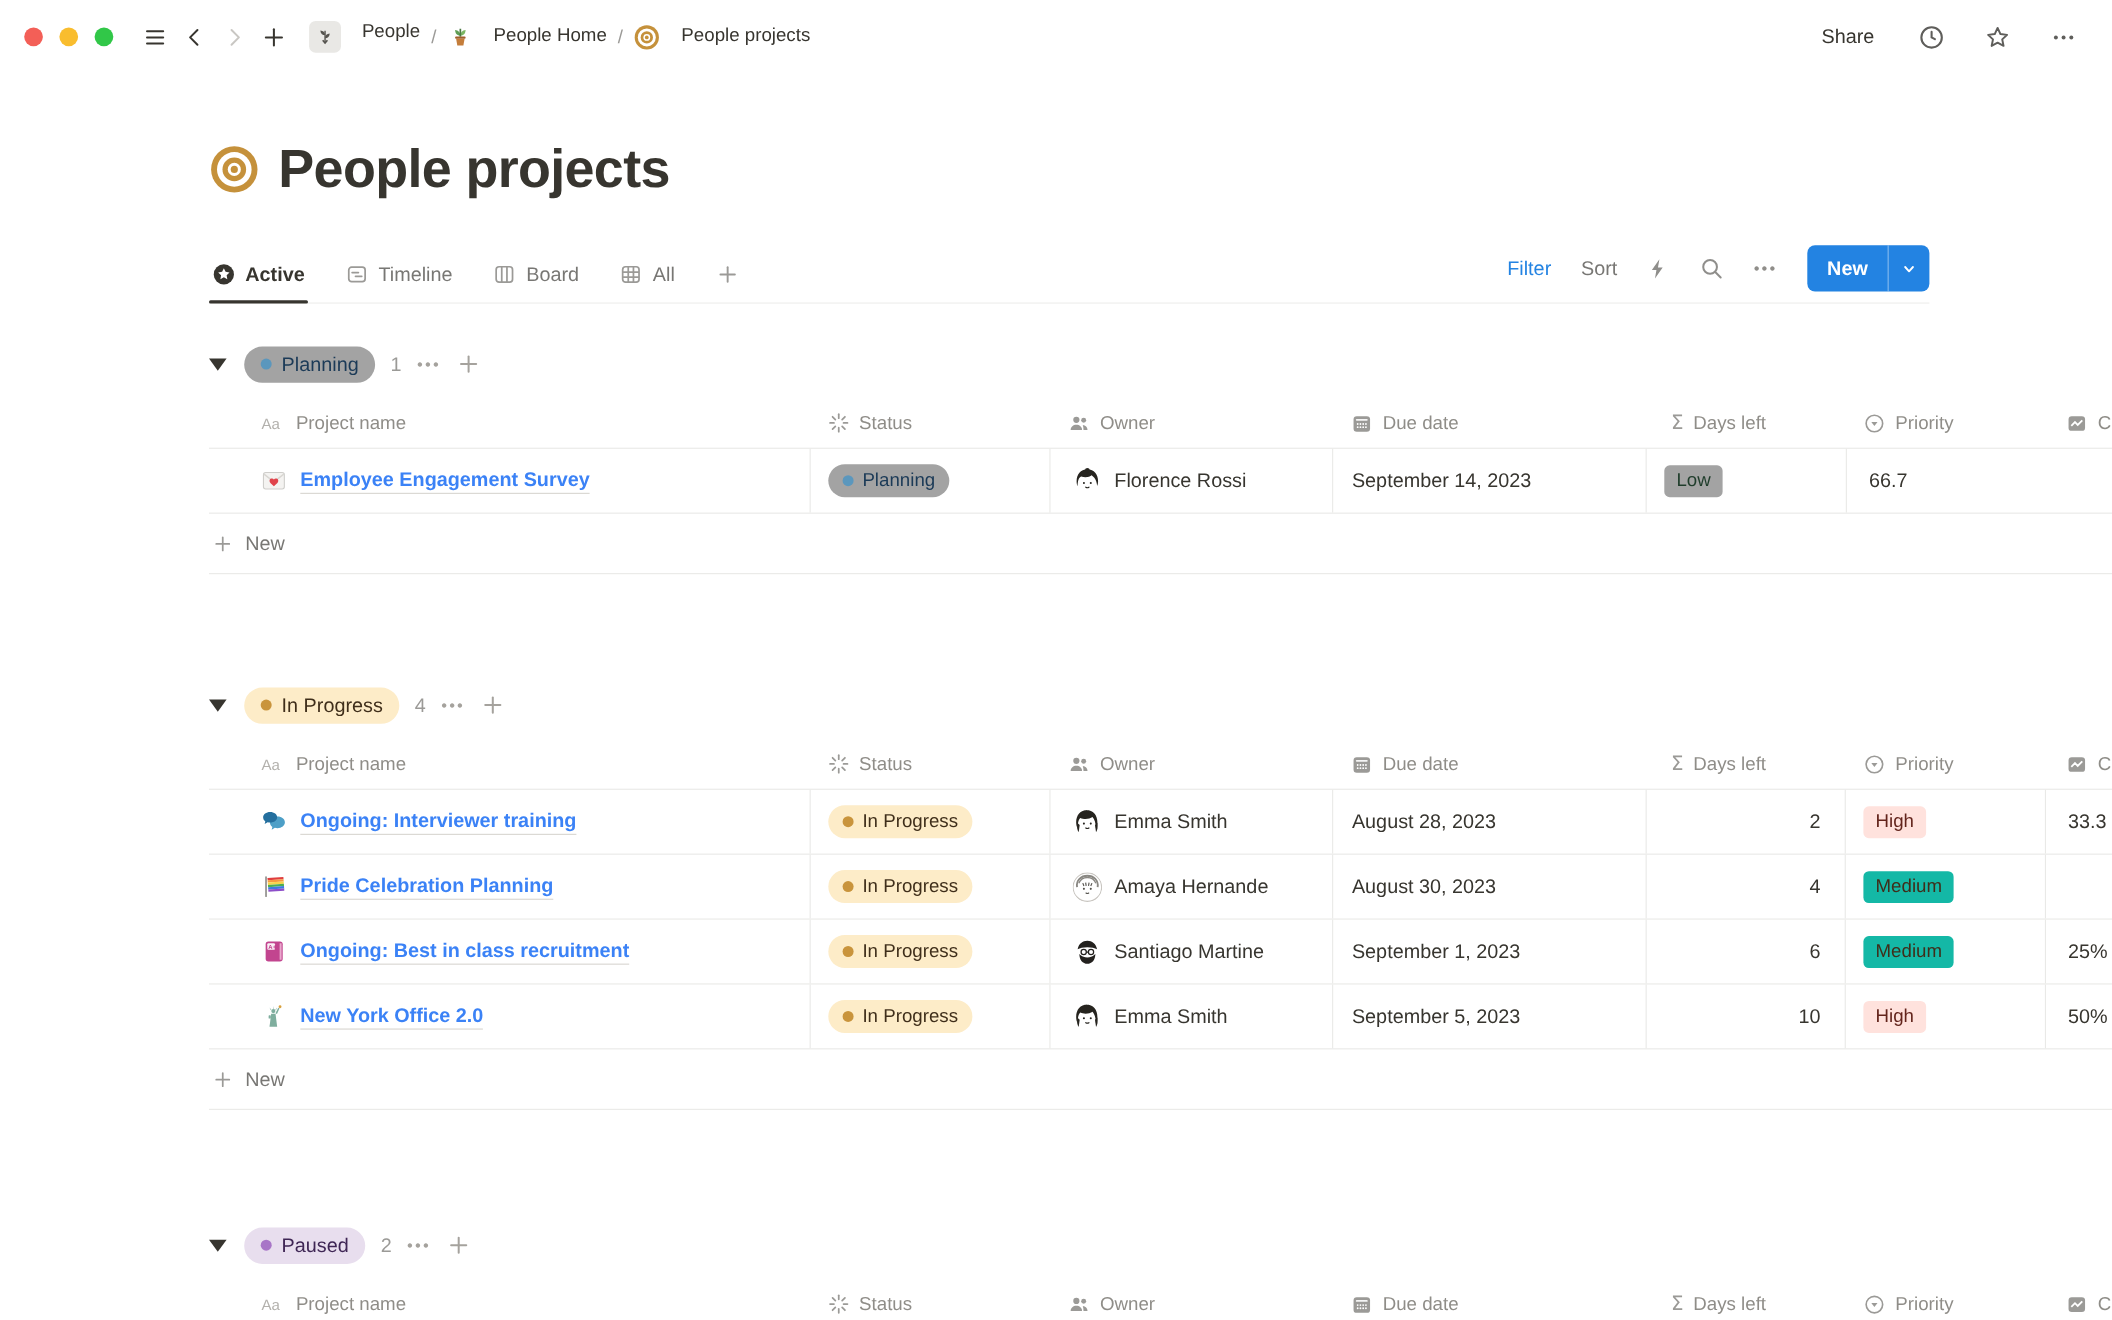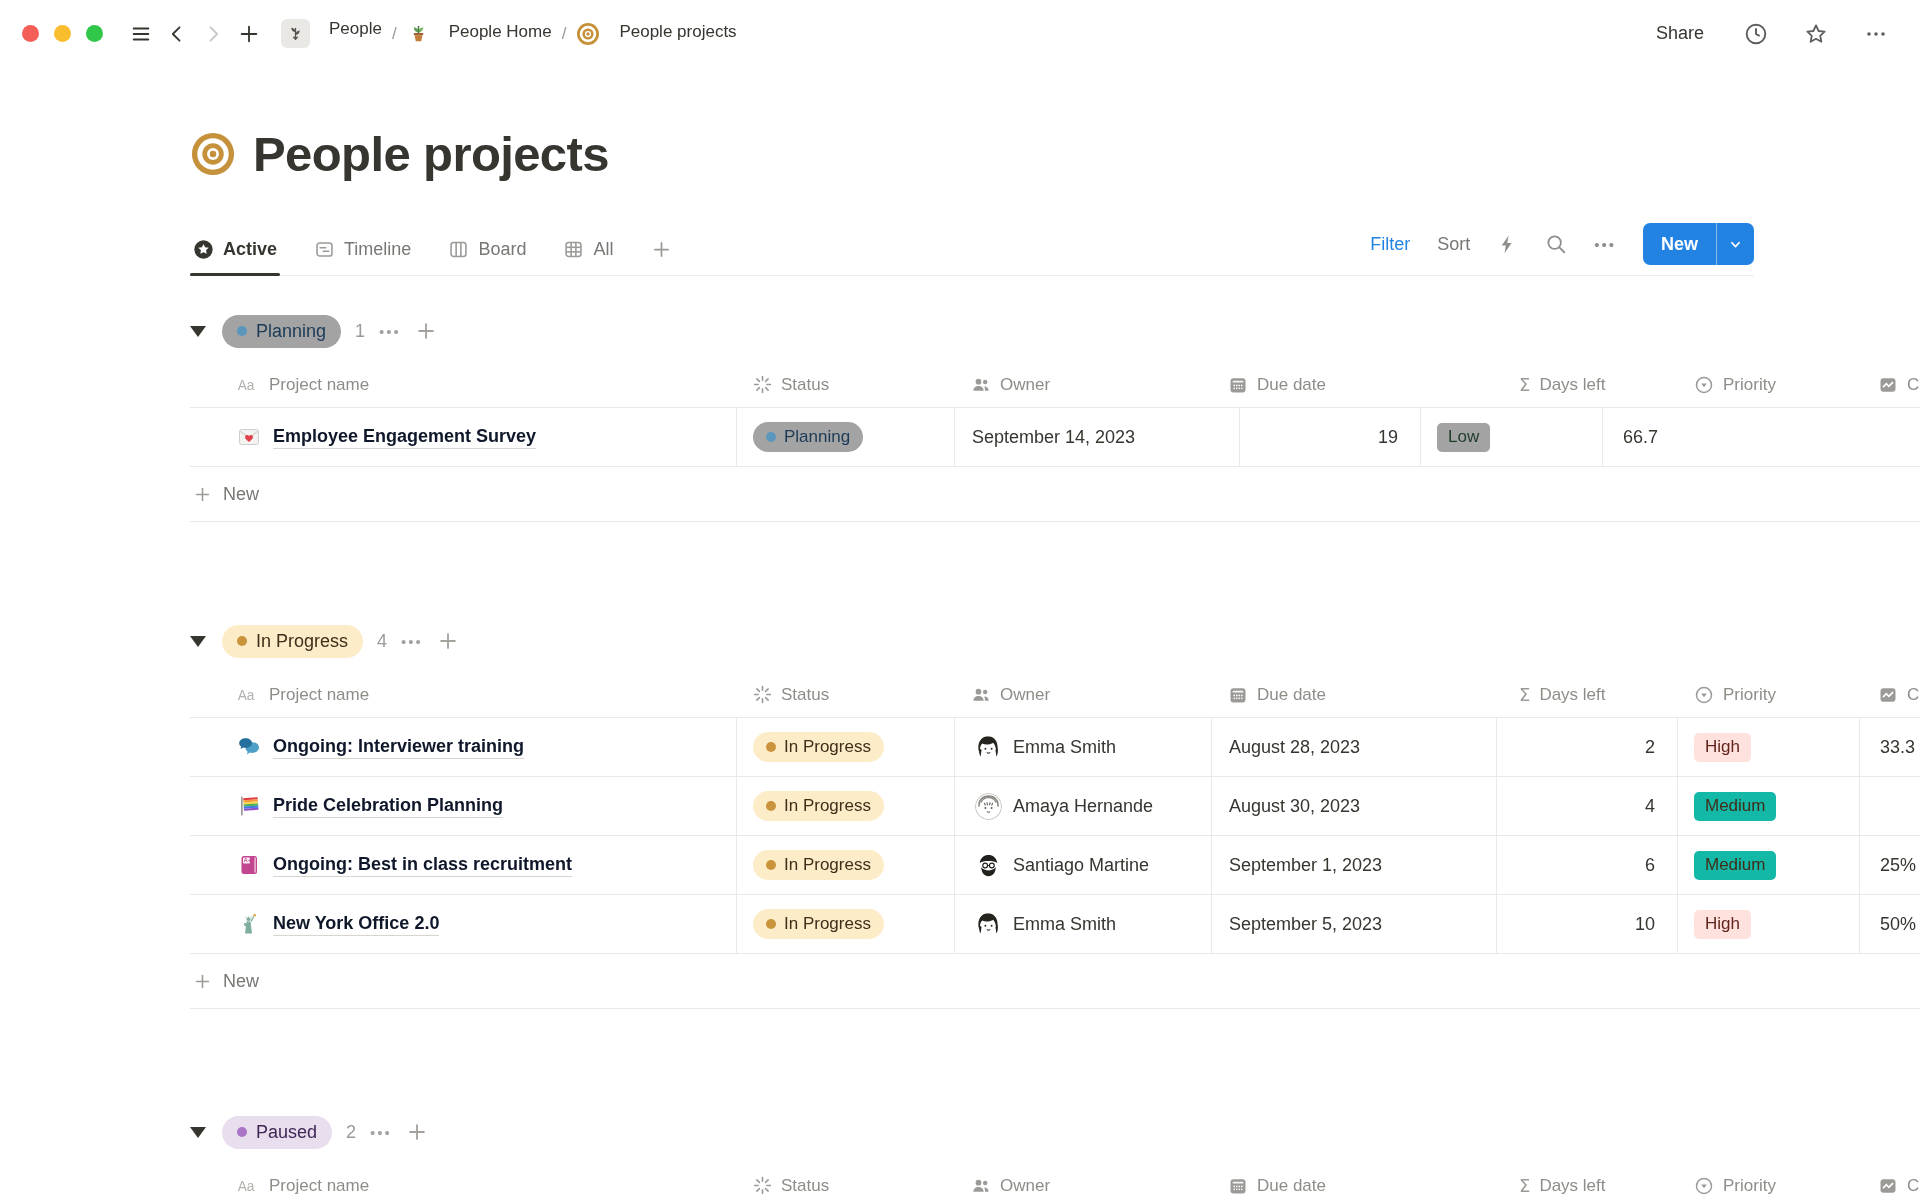--- a/index.html
+++ b/index.html
@@ -67,21 +67,21 @@
   .th.col-days { padding-left:22px; }
   .th.col-completion { padding-left:18px; }
   .sigma { font-family:"DejaVu Sans",sans-serif; font-size:18px; color:#9b9a97; }
   .trow { display:flex; height:59px; border-bottom:1px solid #e9e9e7; font-size:18px; }
   .td { display:flex; align-items:center; border-right:1px solid #e9e9e7; padding-left:16px; flex:none; overflow:hidden; white-space:nowrap; }
   .td.col-name { padding-left:46px; gap:12px; }
   .td.col-days { justify-content:flex-end; padding-right:22px; }
   .td.col-owner { gap:11px; padding-left:20px; }
   .td.col-due { padding-left:17px; }
   .td.col-completion { border-right:none; padding-left:20px; }
-  .plink { font-weight:600; color:#0f172a; border-bottom:1.5px solid #d7d5d0; padding-bottom:1px; }
+  .plink { font-weight:600; color:#3b82f6; border-bottom:1.5px solid #d7d5d0; padding-bottom:1px; }
   .pill { height:30px; border-radius:15px; display:flex; align-items:center; gap:8px; padding:0 13px; font-size:17px; flex:none; }
   .tag { height:29px; border-radius:5px; display:flex; align-items:center; padding:0 11px; font-size:17px; flex:none; }
   .tag-green { background:#a3a3a3; color:#1f3d2b; }
   .tag-yellow { background:#14b8a6; color:#3f2e1a; }
   .tag-red { background:#ffe2dd; color:#63241c; }
   .avatar { width:27px; height:27px; border-radius:50%; flex:none; overflow:hidden; }
   .newrow { display:flex; align-items:center; height:55px; border-bottom:1px solid #e9e9e7; color:#787774; font-size:18px; gap:11px; padding-left:3px; }
   .proj-icon { width:25px; height:25px; flex:none; display:flex; align-items:center; justify-content:center; }
 </style>
 </head>
@@ -370,25 +370,35 @@
               </svg>
           </span>
           <span class="plink">Employee Engagement Survey</span>
         </div>
         <div class="td col-status">
           <span class="pill gp-blue">
             <span class="dot dot-blue"></span>
             <span>Planning</span>
           </span>
         </div>
+        <div class="td col-owner">
+          <span class="avatar">
+            <svg width="27" height="27" viewBox="0 0 26 26">
+                <circle cx="13" cy="13" r="13" fill="#fff"></circle>
+                <path d="M13 2.5C7 2.5 3.6 7 3.6 13c0 1.7.3 3.2.8 4.3.2-4.5 1-7.8 3.2-8.5 2.8 1 7.3.8 9.2-1 1.8 1.8 4 2.6 4.8 9.3.5-1.1.8-2.5.8-4.1 0-6-3.4-10.5-9.4-10.5z" fill="#26241f"></path>
+                <circle cx="13" cy="3.4" r="2" fill="#26241f"></circle>
+                <circle cx="10" cy="14.5" r=".9" fill="#26241f"></circle>
+                <circle cx="16" cy="14.5" r=".9" fill="#26241f"></circle>
+                <path d="M11.6 18.2c.9.6 1.9.6 2.8 0" stroke="#26241f" fill="none" stroke-linecap="round"></path>
+              </svg>
+          </span>
+          <span>Florence Rossi</span>
+        </div>
         <div class="td col-due">
           <span>September 14, 2023</span>
-        </div>
-        <div class="td col-days">
-          <span>19</span>
         </div>
         <div class="td col-priority">
           <span class="tag tag-green">Low</span>
         </div>
         <div class="td col-completion">
           <span>66.7</span>
         </div>
       </div>
 
       <div class="newrow">

